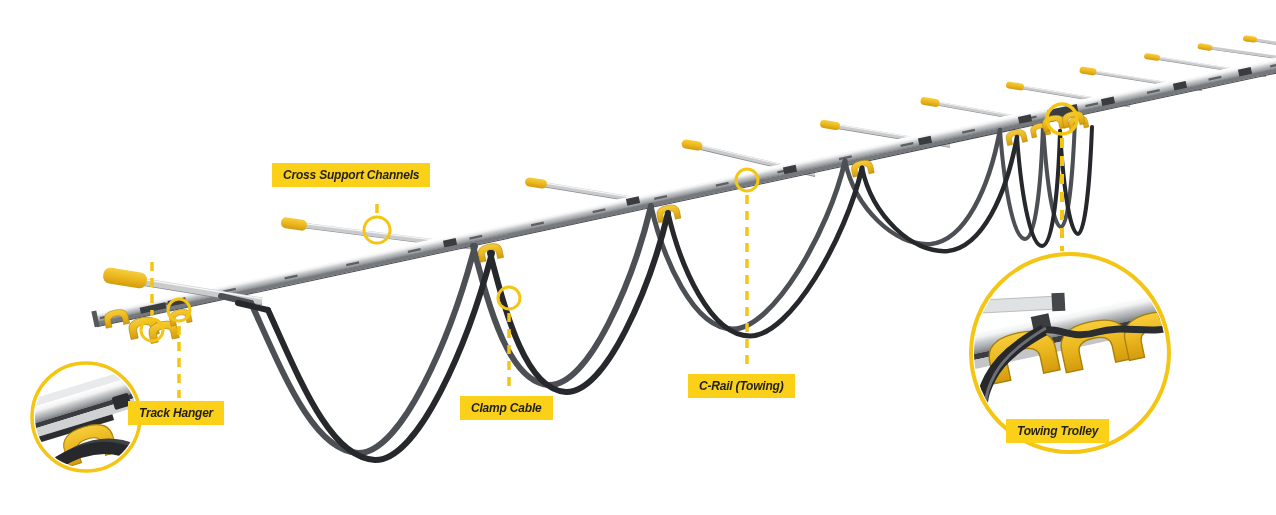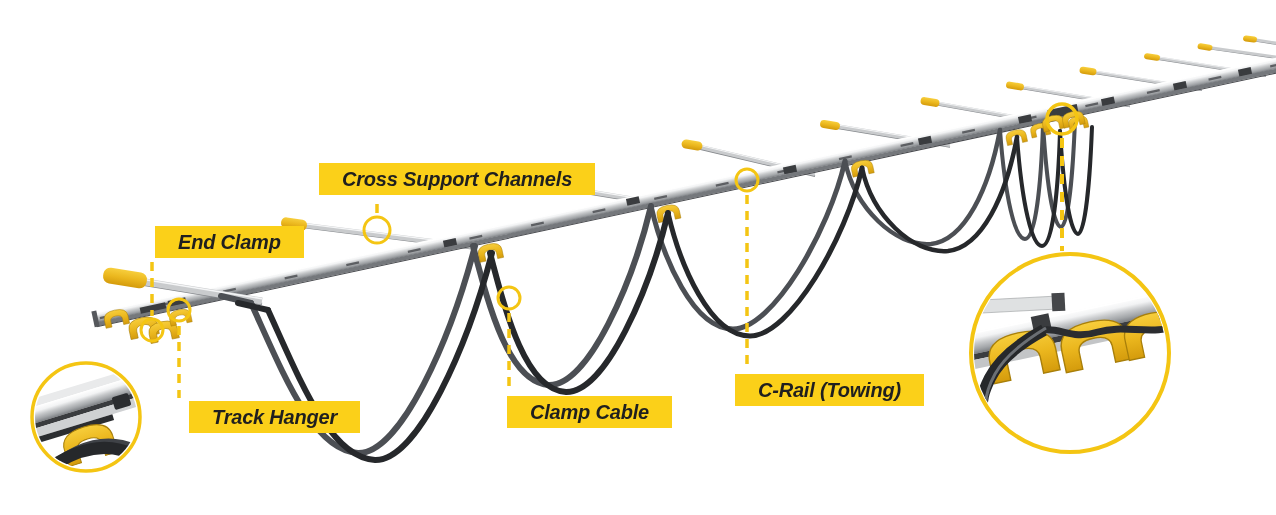--- a/index.html
+++ b/index.html
@@ -6,22 +6,22 @@
   .stage{
     position:relative;width:1276px;height:515px;overflow:hidden;
     background:var(--background,#ffffff);
     font-family:"Liberation Sans",sans-serif;
   }
   .scene{position:absolute;left:0;top:0;width:1276px;height:515px;}
   .label{
     position:absolute;
     background:var(--label-bg,#FBD019);
     color:var(--text,#1F1F1F);
-    font-style:italic;font-weight:700;font-size:20px;line-height:1;
-    letter-spacing:-0.2px;padding:6px 23px;white-space:nowrap;margin-left:47px;
+    font-style:italic;font-weight:700;font-size:12px;line-height:1;
+    letter-spacing:-0.2px;padding:6px 11px;white-space:nowrap;
   }
   
   .tube-shadow{stroke:var(--rail-dark,#8f9296);fill:none;}
   .tube{stroke:var(--rail-mid,#c9cbcd);fill:none;}
   .tube-light{stroke:#f4f5f6;fill:none;}
   .cable-front{stroke:var(--cable-front,#26282B);fill:none;stroke-linecap:round;}
   .cable-back{stroke:var(--cable-back,#4C4F54);fill:none;stroke-linecap:round;}
   .leader{stroke:var(--accent,#F6C915);fill:none;}
   .callout{stroke:var(--accent,#F6C915);fill:none;}
   .inset-ring{stroke:var(--accent,#F6C915);fill:#ffffff;}
@@ -247,19 +247,19 @@
   <g>
     <circle class="callout" cx="747" cy="180" r="11" stroke-width="3"></circle>
     <line class="leader" x1="747" y1="195" x2="747" y2="371" stroke-width="3.5" stroke-dasharray="9 7"></line>
   </g>
   <g>
     <circle class="callout" cx="1062" cy="119" r="15" stroke-width="3.5"></circle>
     <line class="leader" x1="1062" y1="138" x2="1062" y2="251" stroke-width="4" stroke-dasharray="10 8"></line>
   </g>
 </svg>
 
-<div class="label" style="left:108px;top:226px">End Clamp</div>
 <div class="label" style="left:272px;top:163px">Cross Support Channels</div>
-<div class="label" style="left:142px;top:401px">Track Hanger</div>
+<div class="label" style="left:128px;top:401px">Track Hanger</div>
 <div class="label" style="left:460px;top:396px">Clamp Cable</div>
 <div class="label" style="left:688px;top:374px">C-Rail (Towing)</div>
+<div class="label" style="left:1006px;top:419px">Towing Trolley</div>
 
 </div>
 
 </body></html>

